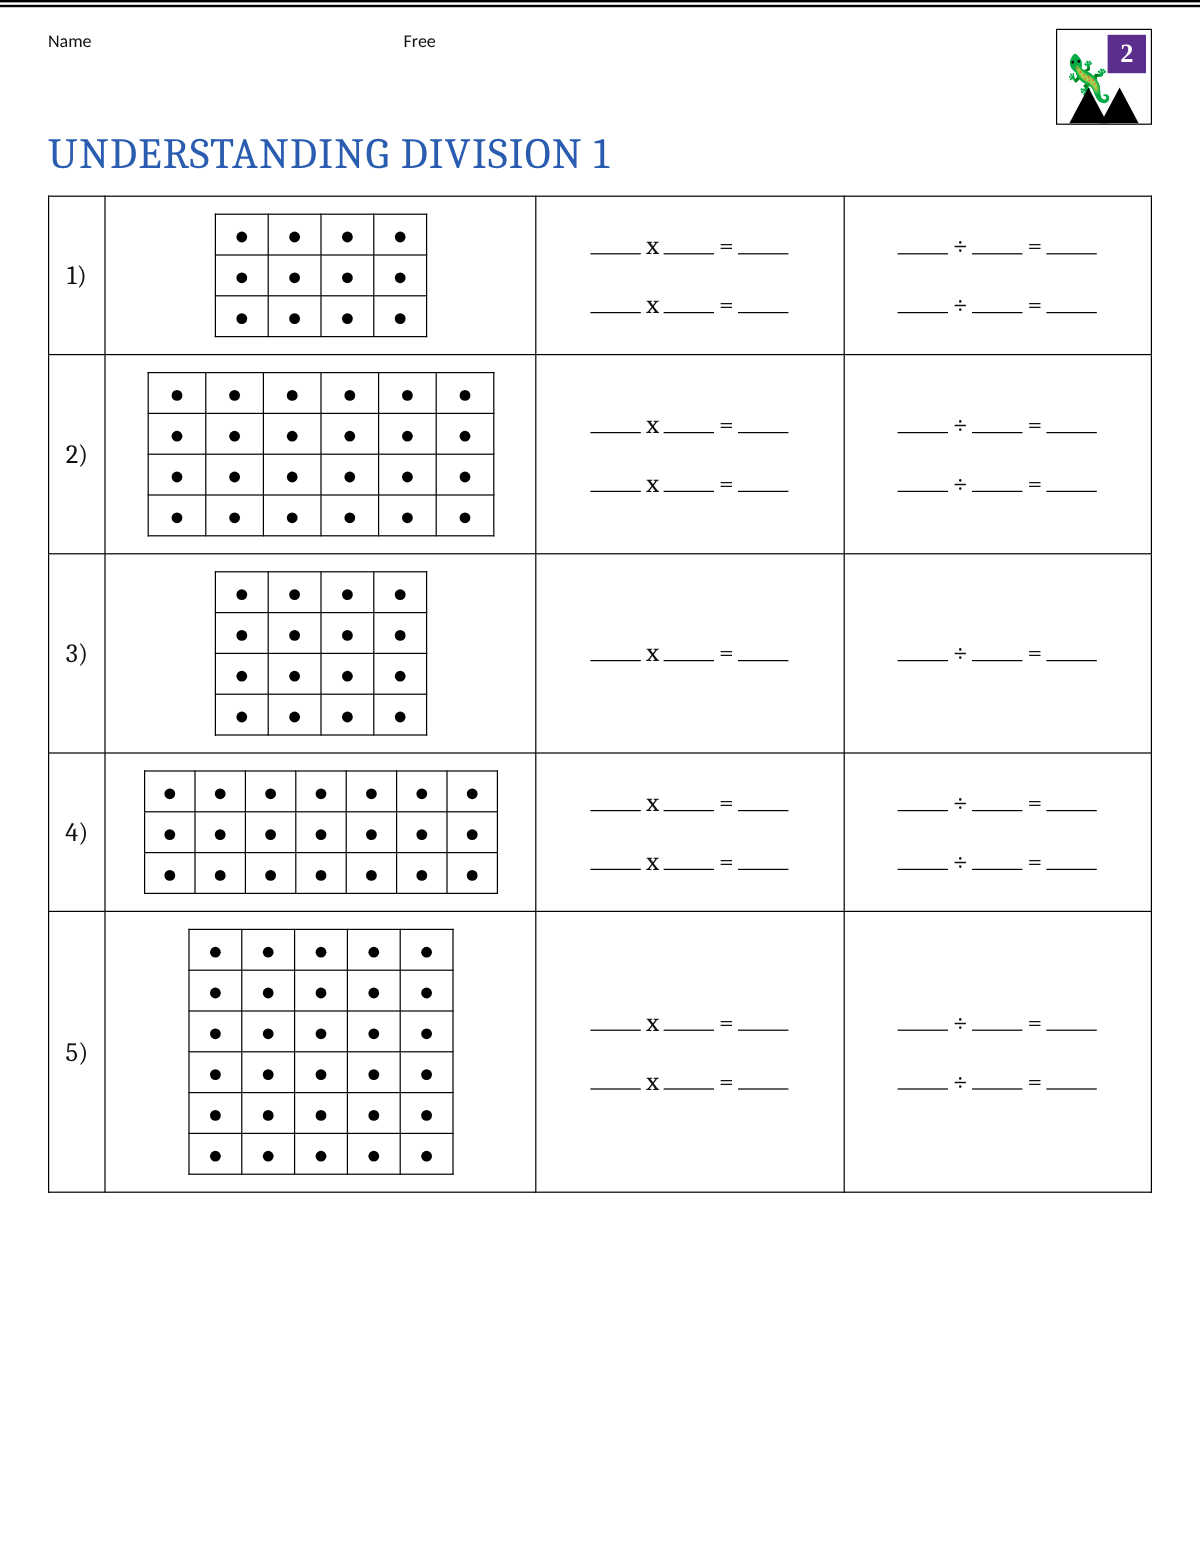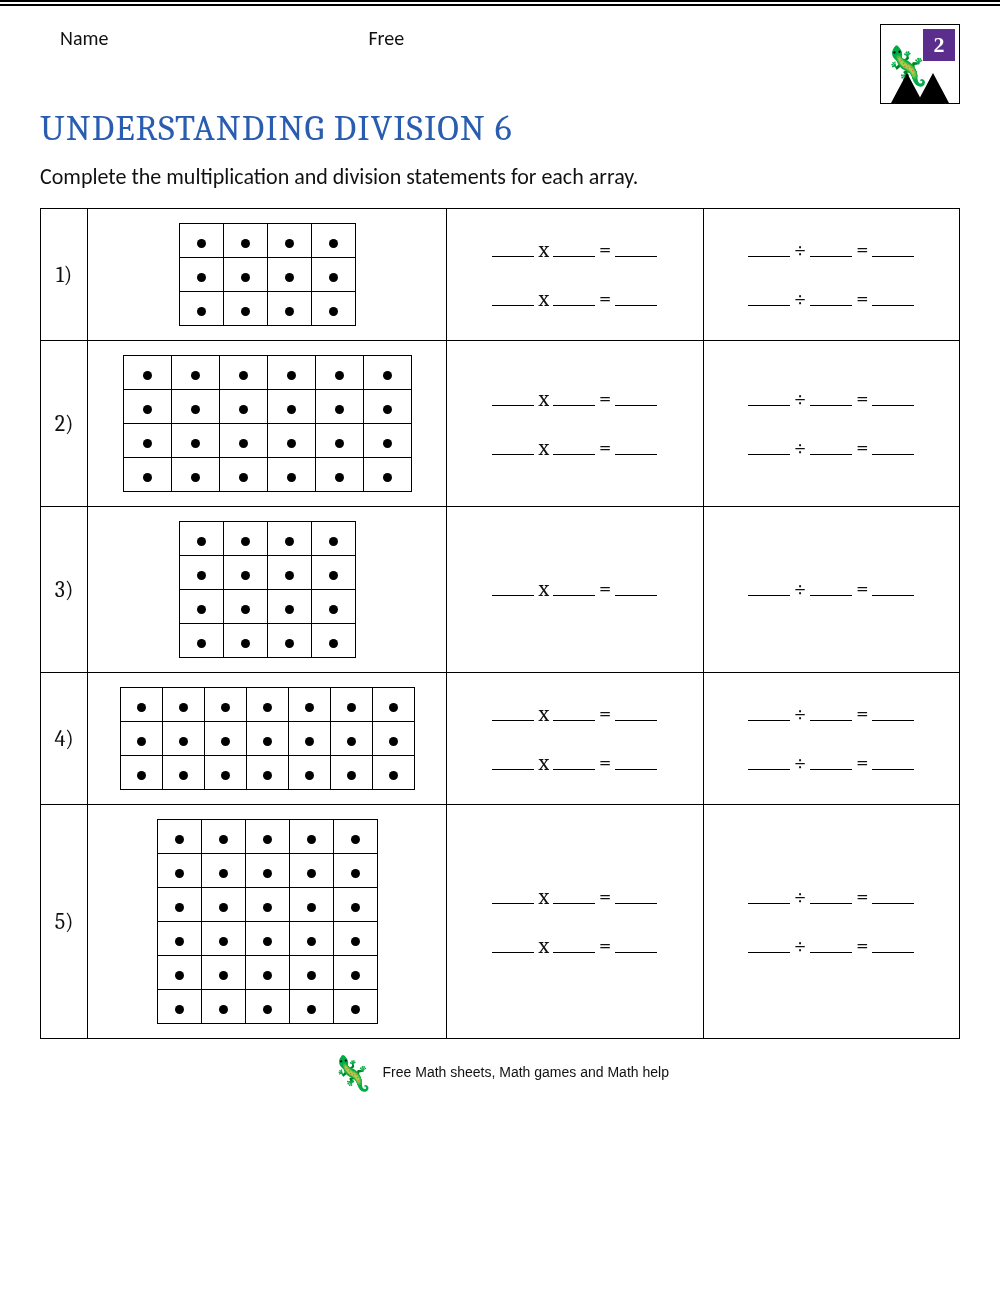--- a/index.html
+++ b/index.html
@@ -16,23 +16,22 @@
   }
   .header-row {
     display: flex;
     align-items: flex-start;
     margin-bottom: 4px;
   }
   .name-date {
     flex: 1;
     display: flex;
     gap: 260px;
-    font-size: 20px;
+    font-size: 15px;
     padding-top: 2px;
-    margin-left: 20px;
   }
   .logo {
     width: 80px;
     height: 80px;
     margin-left: auto;
     border: 1px solid #000;
     position: relative;
     background: #fff;
     overflow: hidden;
   }
@@ -160,23 +159,22 @@
       <span>Name</span>
       <span>Free</span>
     </div>
     <div class="logo">
       <div class="badge">2</div>
       <div class="sal">🦎</div>
       <div class="tri"></div>
     </div>
   </div>
 
-  <h1 class="title">UNDERSTANDING DIVISION 6</h1>
-
-  <div class="instructions">Complete the multiplication and division statements for each array.</div>
+  <h1 class="title">UNDERSTANDING DIVISION 1</h1>
+
 
   <table class="main" id="main-table">
     <tbody>
         <tr>
           <td class="num">1)</td>
           <td class="arrcell">
             <table class="arr">
               <tbody>
                 <tr>
                   <td style="width:44px"><span class="dot"></span></td>
@@ -396,19 +394,15 @@
           </td>
           <td class="eqcell">
             <div><span class="blank"></span><span class="op">÷</span><span class="blank"></span><span class="op">=</span><span class="blank"></span></div>
             <div><span class="blank"></span><span class="op">÷</span><span class="blank"></span><span class="op">=</span><span class="blank"></span></div>
           </td>
         </tr>
       </tbody>
   </table>
 
   <div class="footer">
-    <div>
-      <span class="sal2">🦎</span>
-      <span class="line1">Free Math sheets, Math games and Math help</span>
-    </div>
   </div>
 
 </div>
 
 </body></html>

